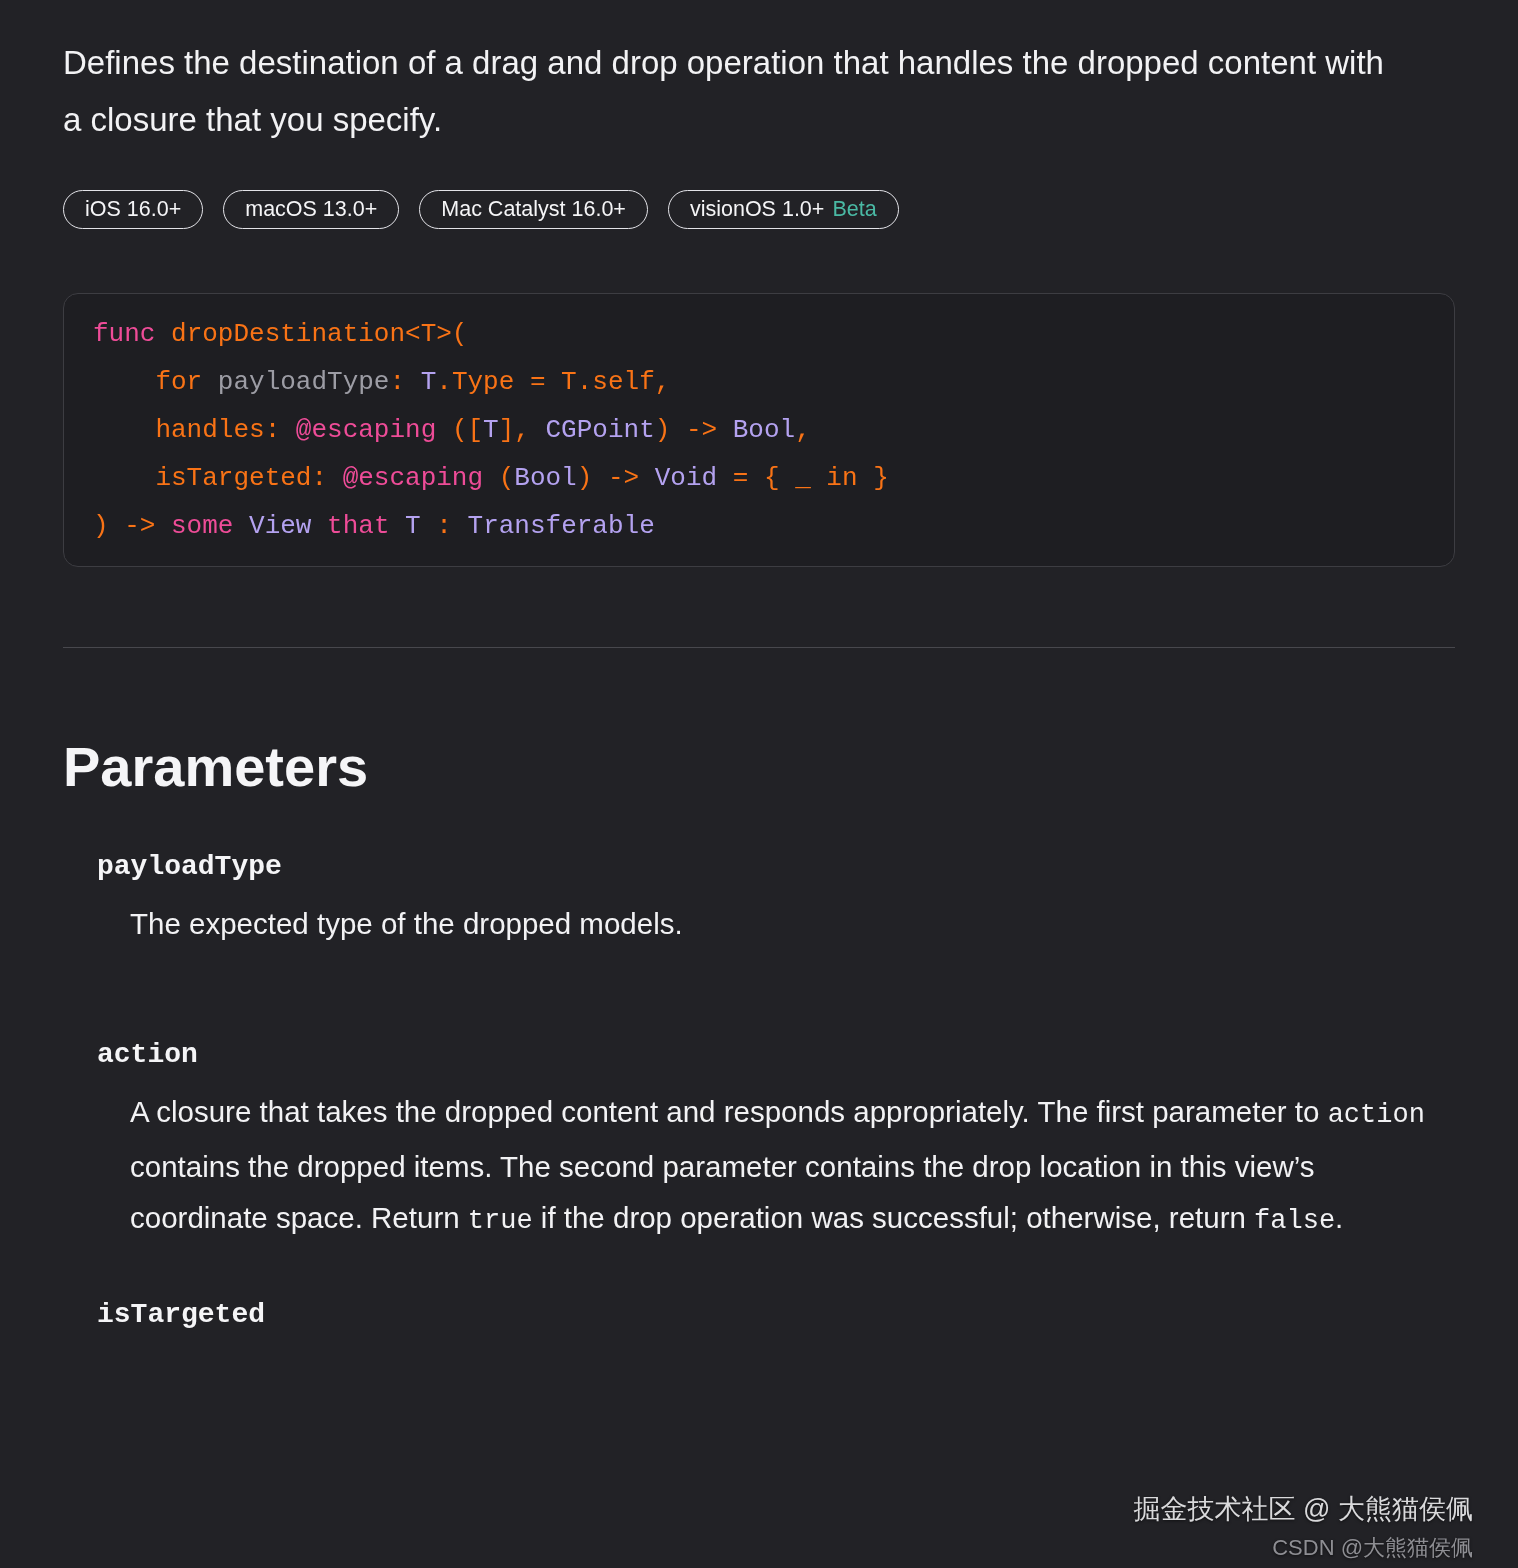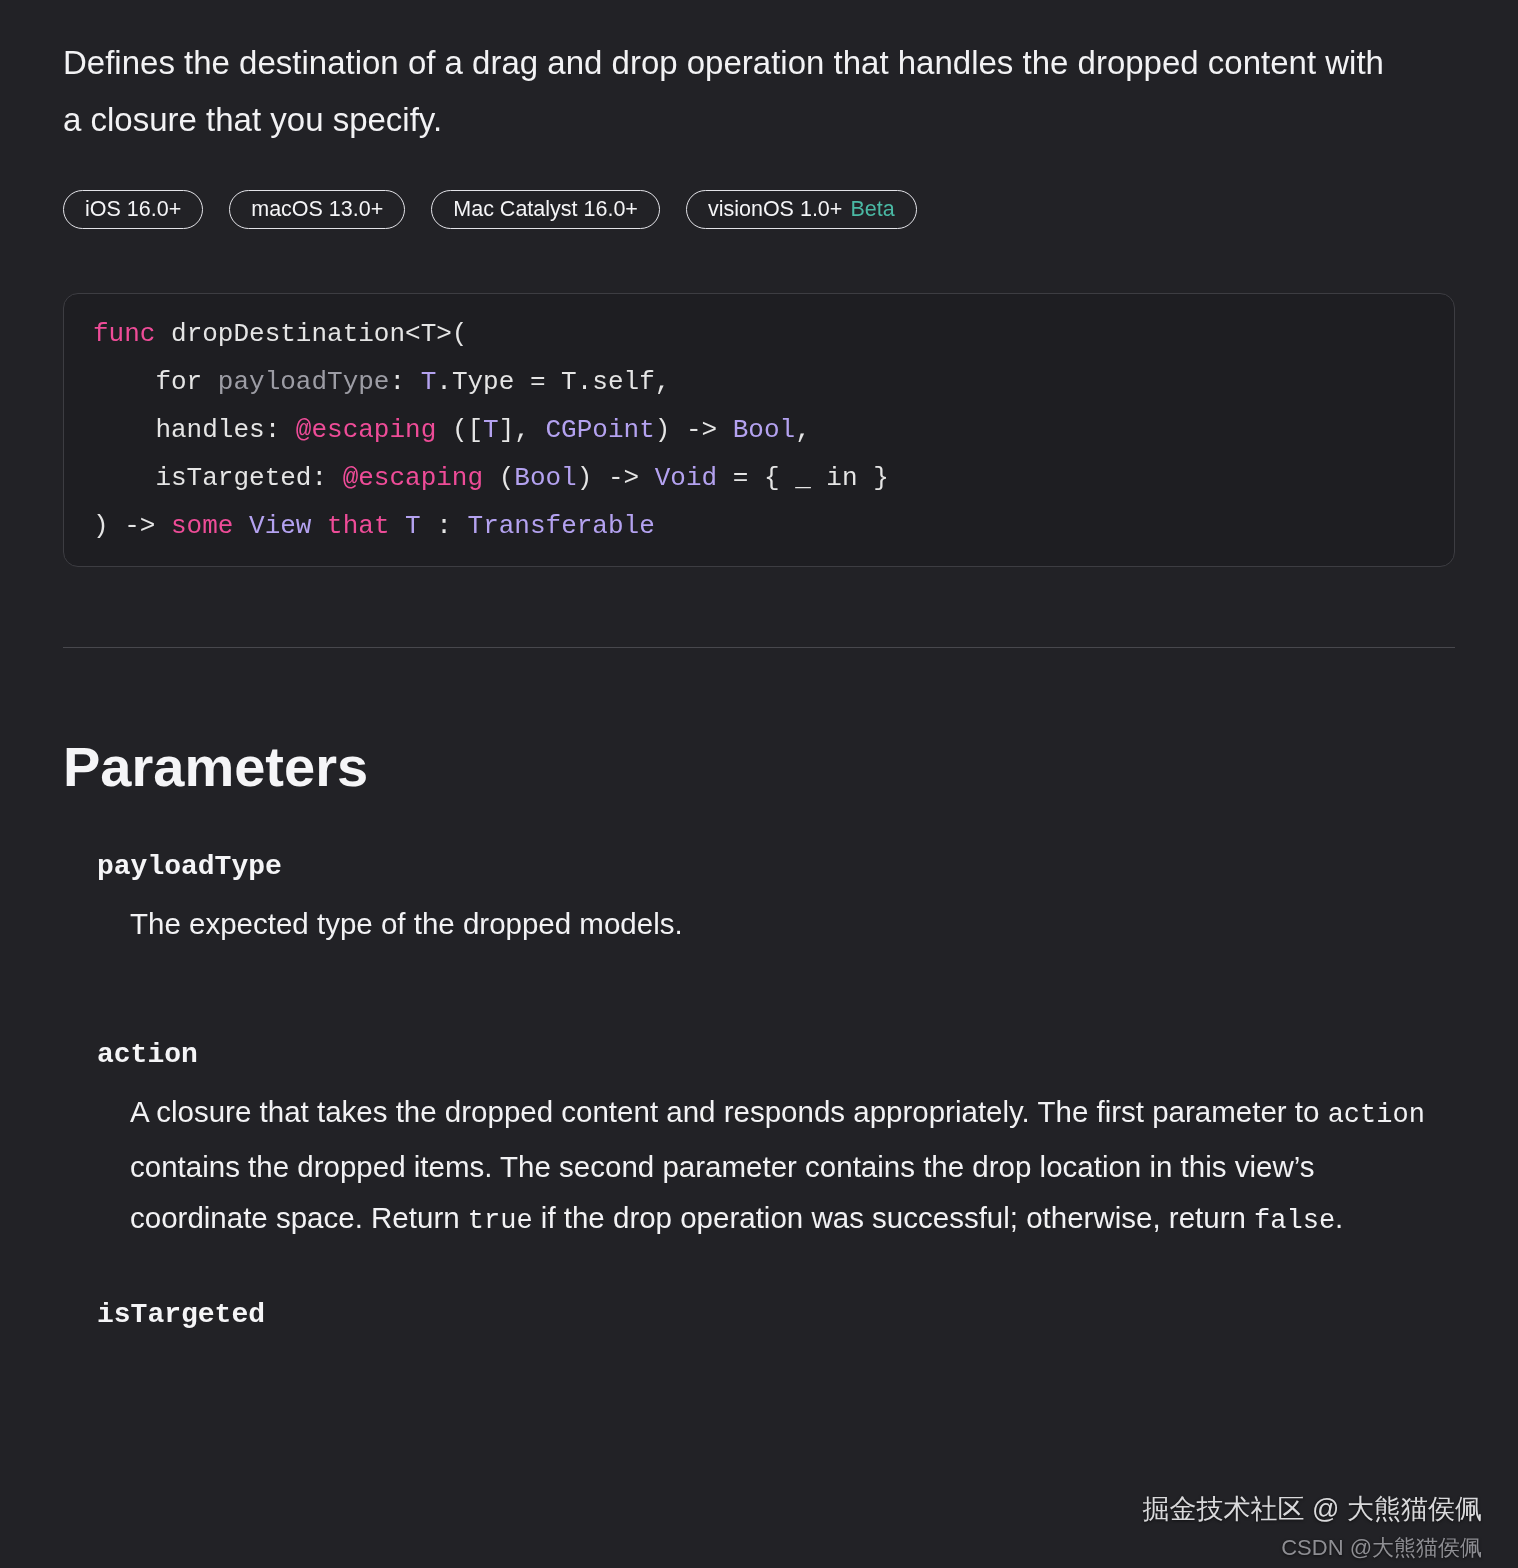--- a/index.html
+++ b/index.html
@@ -26,21 +26,21 @@
     font-size: 33px;
     line-height: 57px;
     font-weight: 400;
     max-width: 1330px;
     color: #f2f2f4;
   }
 
   .badges {
     margin-top: 42px;
     display: flex;
-    gap: 26px;
+    gap: 20px;
     align-items: center;
   }
   .badge {
     display: inline-flex;
     align-items: center;
     height: 39px;
     padding: 0 21px;
     border: 1.5px solid #e3e3e8;
     border-radius: 21px;
     font-size: 21.5px;
@@ -54,21 +54,21 @@
     width: 1392px;
     background: #1e1e22;
     border: 1px solid #3d3d42;
     border-radius: 15px;
     padding: 16px 29px;
     font-family: "Liberation Mono", "DejaVu Sans Mono", monospace;
     font-size: 26px;
     line-height: 48px;
   }
   .code-line { white-space: pre; }
-  .tok-p { color: #e5e5e5; }
+  .tok-p { color: #f97316; }
   .tok-k { color: #ee4c98; }
   .tok-t { color: #b4a2f0; }
   .tok-g { color: #9d9da5; }
 
   .divider {
     margin-top: 80px;
     width: 1392px;
     height: 1px;
     background: #48484d;
   }
@@ -100,21 +100,21 @@
   .inline-code {
     font-family: "Liberation Mono", "DejaVu Sans Mono", monospace;
     font-size: 27px;
   }
   .param { margin-top: 52px; }
   .param.gap-lg { margin-top: 90px; }
   .param.gap-xl { margin-top: 52px; }
 
   .watermark {
     position: absolute;
-    right: 36px;
+    right: 45px;
     bottom: 5px;
     text-align: right;
     pointer-events: none;
   }
   .watermark-line1 {
     font-size: 27px;
     color: #d9d9db;
     text-shadow: 0 1px 3px rgba(0,0,0,0.6);
   }
   .watermark-line2 {

